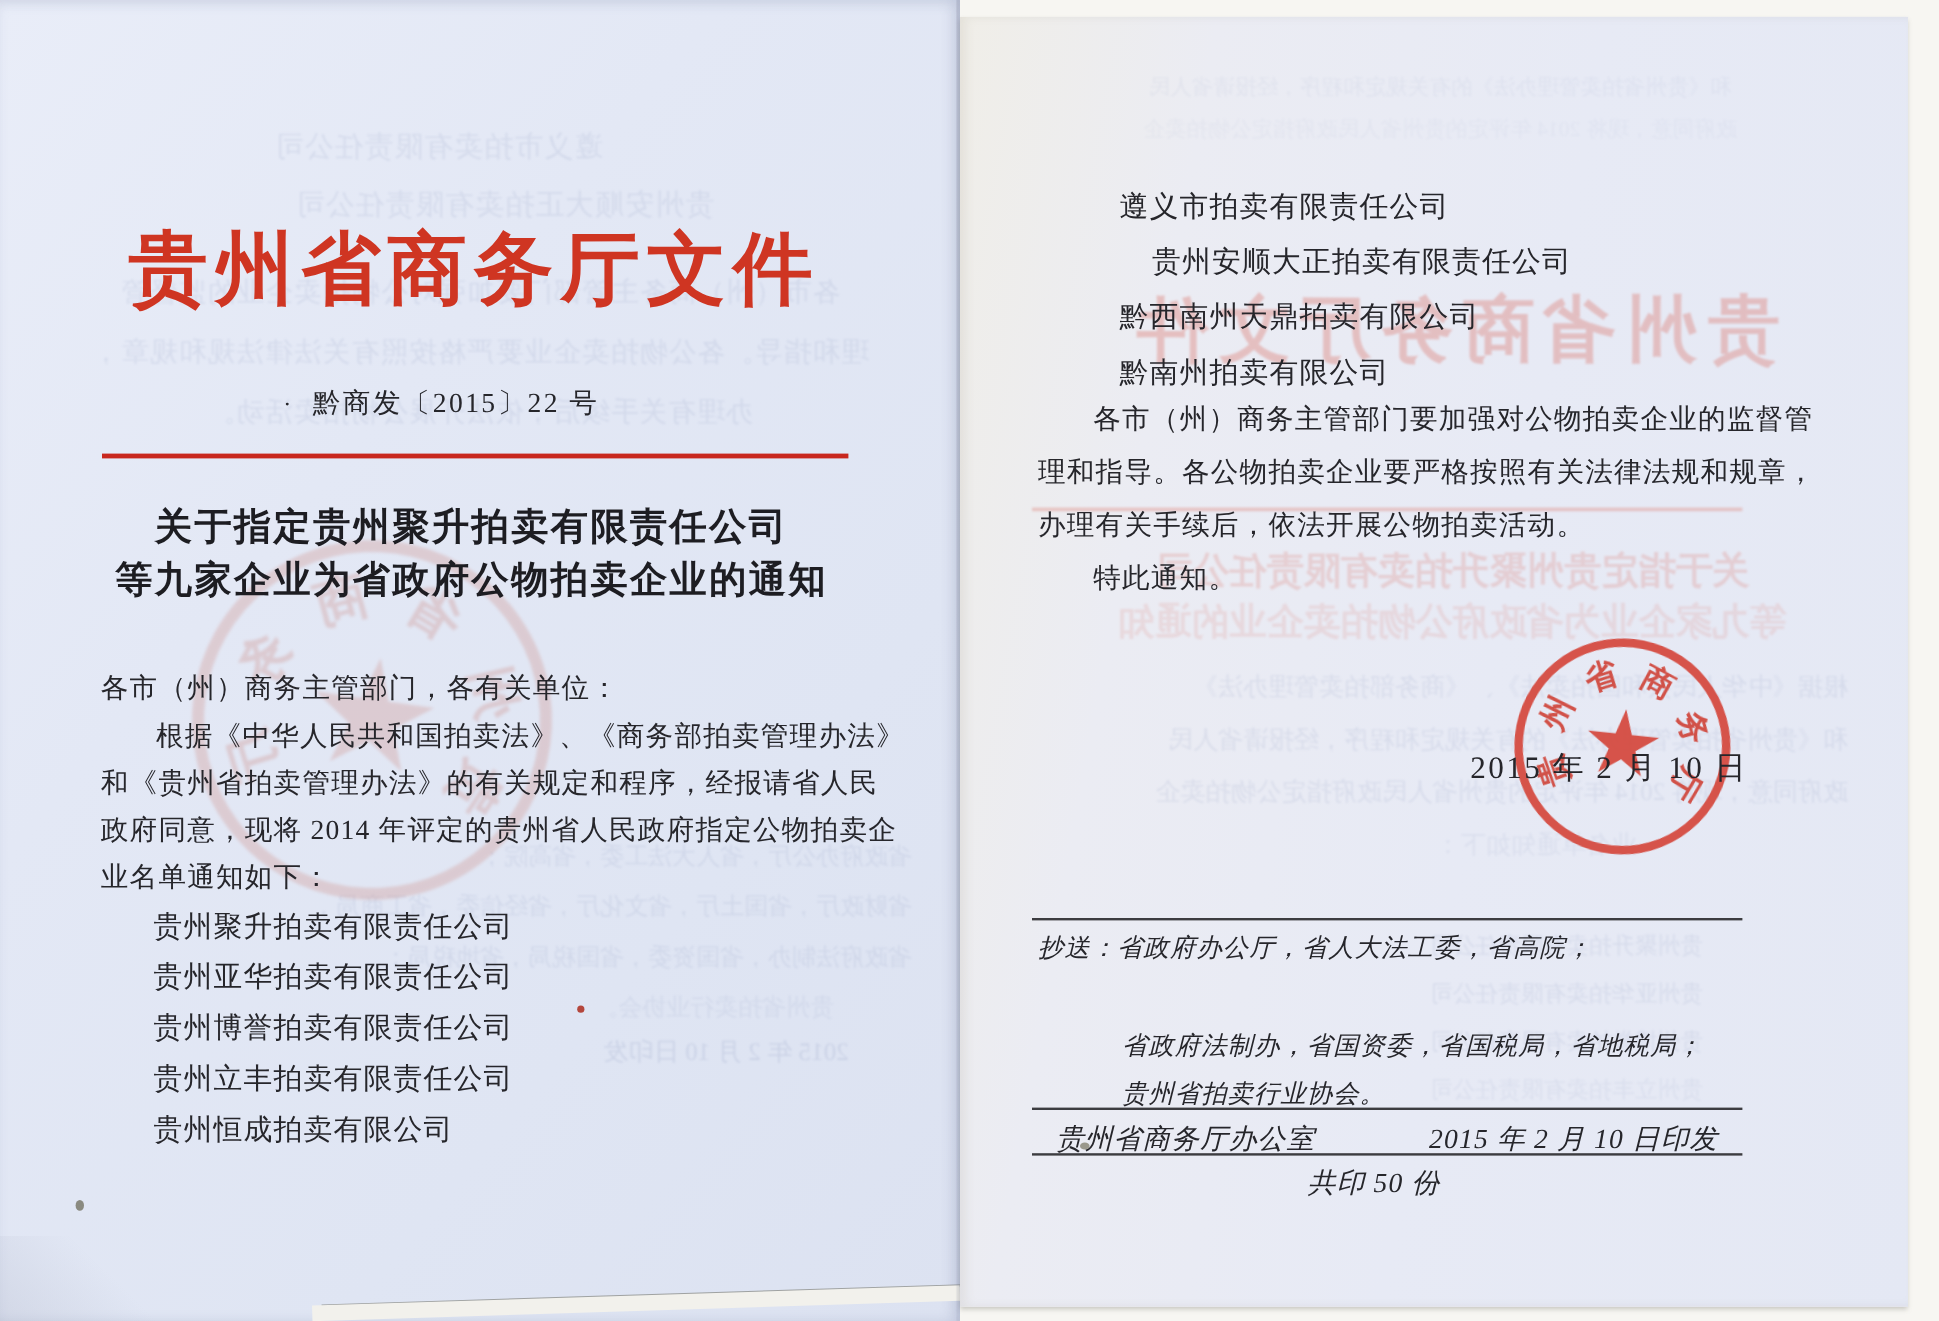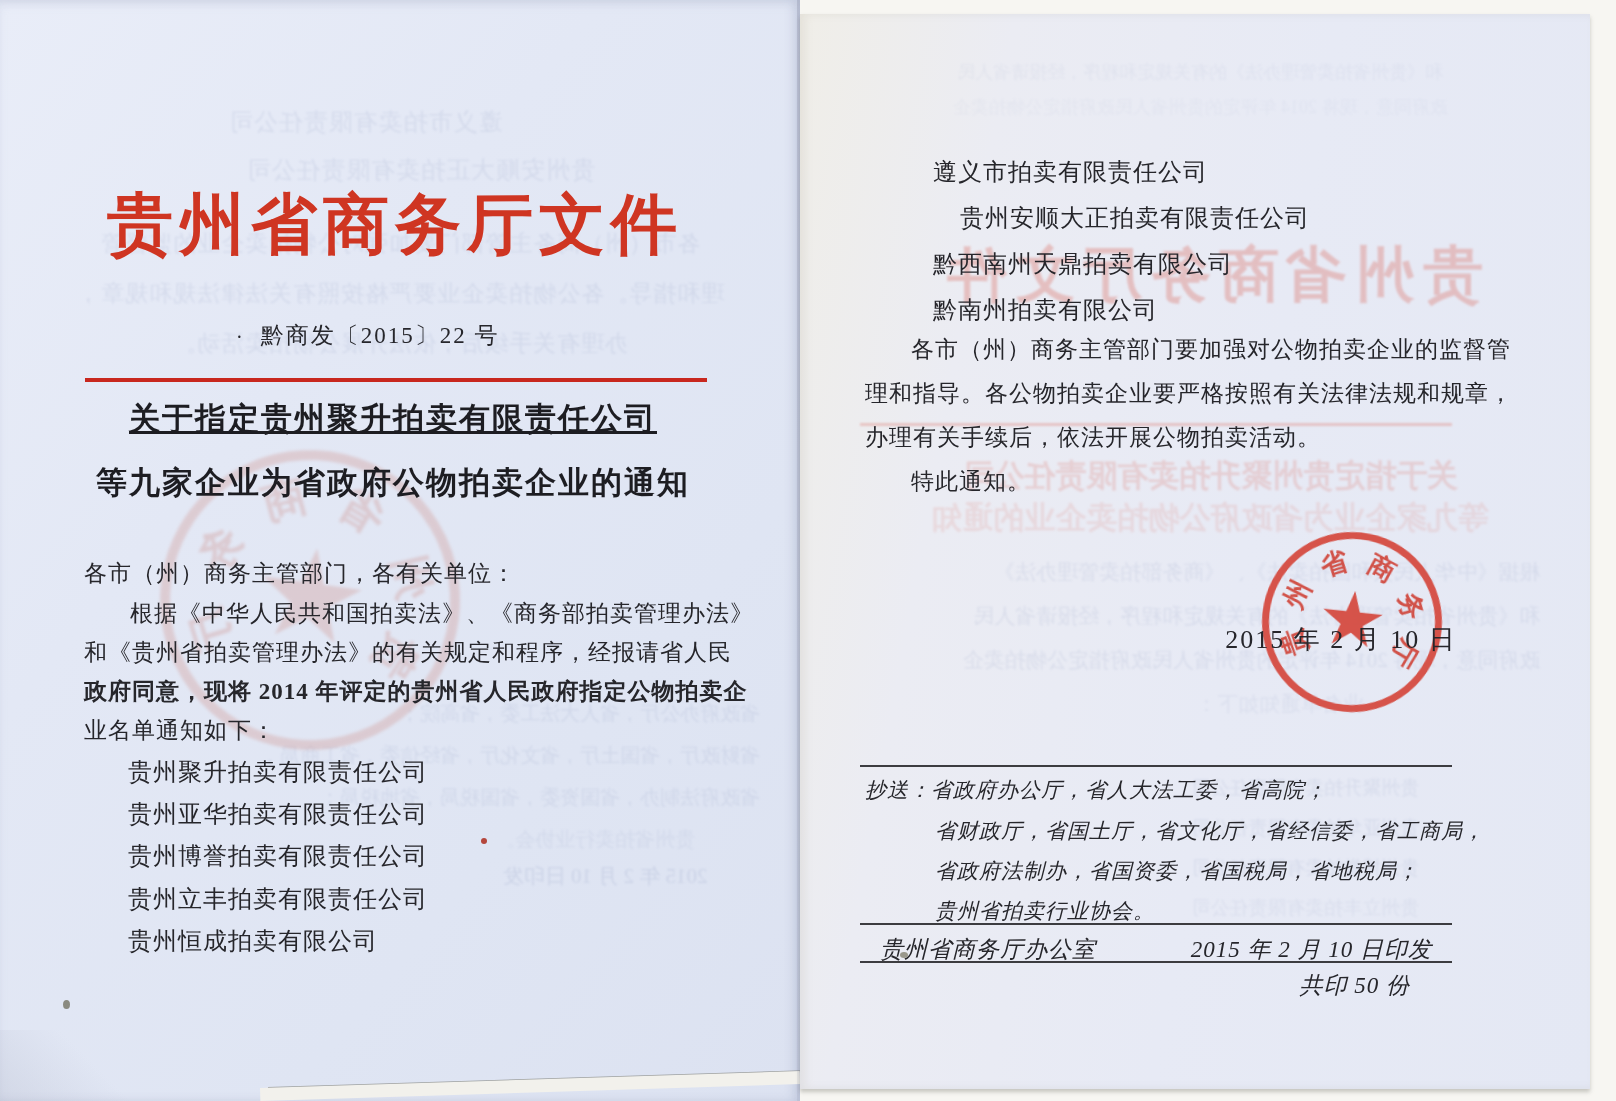--- a/index.html
+++ b/index.html
@@ -95,27 +95,27 @@
       <span class="seal-ch s3">商</span>
       <span class="seal-ch s4">务</span>
       <span class="seal-ch s5">厅</span>
     </div>
 
     <div class="abs org-title" style="left:70px; top:180px; width:650px;">贵州省商务厅文件</div>
     <span class="abs txt" style="left:236px; top:326px; font-size:20px;">·</span>
     <div class="abs doc-num txt" style="left:100px; top:320px; width:560px;">黔商发〔2015〕22 号</div>
     <div class="abs red-rule" style="left:85px; top:378px; width:622px;"></div>
 
-    <div class="abs subject" style="left:68px; top:398px; width:650px;text-decoration:underline;">关于指定贵州聚升拍卖有限责任公司</div>
+    <div class="abs subject" style="left:68px; top:418px; width:650px;">关于指定贵州聚升拍卖有限责任公司</div>
     <div class="abs subject" style="left:68px; top:462px; width:650px;">等九家企业为省政府公物拍卖企业的通知</div>
 
     <div class="abs body-txt txt" style="left:84px; top:558px;">各市（州）商务主管部门，各有关单位：</div>
     <div class="abs body-txt txt" style="left:130px; top:598px;">根据《中华人民共和国拍卖法》、《商务部拍卖管理办法》</div>
     <div class="abs body-txt txt" style="left:84px;  top:637px;">和《贵州省拍卖管理办法》的有关规定和程序，经报请省人民</div>
-    <div class="abs body-txt txt" style="left:84px;  top:676px;font-weight:bold;">政府同意，现将 2014 年评定的贵州省人民政府指定公物拍卖企</div>
+    <div class="abs body-txt txt" style="left:84px;  top:676px;">政府同意，现将 2014 年评定的贵州省人民政府指定公物拍卖企</div>
     <div class="abs body-txt txt" style="left:84px;  top:715px;">业名单通知如下：</div>
 
     <div class="abs list-txt txt" style="left:128px; top:756px;">贵州聚升拍卖有限责任公司</div>
     <div class="abs list-txt txt" style="left:128px; top:798px;">贵州亚华拍卖有限责任公司</div>
     <div class="abs list-txt txt" style="left:128px; top:840px;text-align:right;">贵州博誉拍卖有限责任公司</div>
     <div class="abs list-txt txt" style="left:128px; top:883px;text-align:right;">贵州立丰拍卖有限责任公司</div>
     <div class="abs list-txt txt" style="left:128px; top:925px;">贵州恒成拍卖有限公司</div>
 
     <div class="edge-line" style="left:268px; top:1087px; width:535px; height:2px; background:#6b6b5e; opacity:.55; transform:rotate(-1.8deg);"></div>
     <div class="abs" style="left:260px; top:1088px; width:540px; height:13px; background:#f2f1ec; transform:rotate(-1.8deg); transform-origin:left top;"></div>
@@ -159,30 +159,29 @@
       <span class="seal-ch s2">省</span>
       <span class="seal-ch s3">商</span>
       <span class="seal-ch s4">务</span>
       <span class="seal-ch s5">厅</span>
     </div>
 
     <div class="abs date-txt txt" style="left:421px; top:608px; width:240px; text-align:center; z-index:3;">2015 年 2 月 10 日</div>
 
     <div class="abs thin-rule" style="left:60px; top:751px; width:592px;"></div>
     <div class="abs cc-txt txt" style="left:65px; top:762px;"><span>抄送：</span><span>省政府办公厅，省人大法工委，省高院；</span></div>
-    <div class="abs cc-txt txt" style="left:135px; top:803px;">省财政厅，省国土厅，省文化厅，省经信委，省工商局，</div>
     <div class="abs cc-txt txt" style="left:135px; top:843px;">省政府法制办，省国资委，省国税局，省地税局；</div>
     <div class="abs cc-txt txt" style="left:135px; top:883px;">贵州省拍卖行业协会。</div>
 
     <div class="abs thin-rule" style="left:60px; top:909px; width:592px;"></div>
     <div class="abs" style="left:80px; top:920px; width:552px; display:flex; justify-content:space-between;">
       <span class="cc-txt txt" style="font-size:23px;">贵州省商务厅办公室</span>
       <span class="cc-txt txt" style="font-size:23px;">2015 年 2 月 10 日印发</span>
     </div>
     <div class="abs thin-rule" style="left:60px; top:947px; width:592px;"></div>
-    <div class="abs cc-txt txt" style="left:80px; top:956px; width:530px; font-size:23px; text-align:right;">共印 50 份</div>
+    <div class="abs cc-txt txt" style="left:80px; top:956px; width:530px; font-size:23px; text-align:center;">共印 50 份</div>
 
     <div class="speck" style="left:100px; top:938px; width:8px; height:6px; background:#9a988c;"></div>
   </div>
 
   <div class="abs" style="left:797px; top:0; width:3px; height:1101px; background:linear-gradient(rgba(120,125,150,.25), rgba(120,125,150,.12));"></div>
 
 </div>
 
 </body></html>

